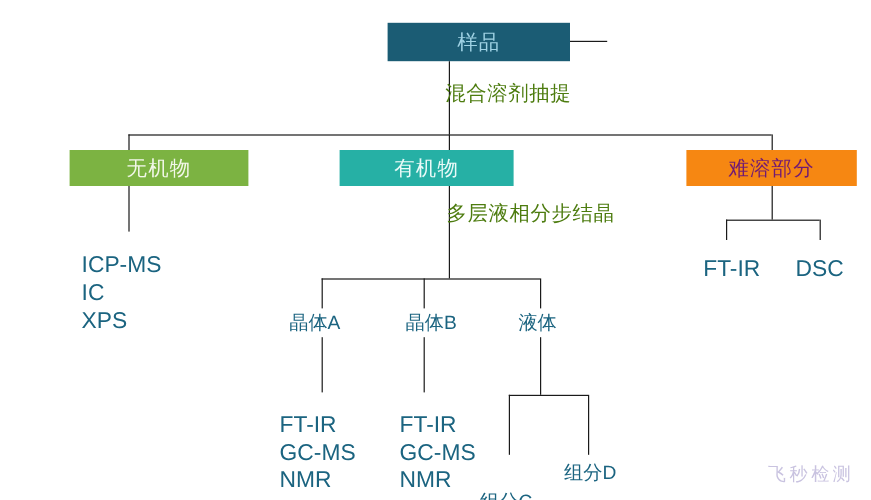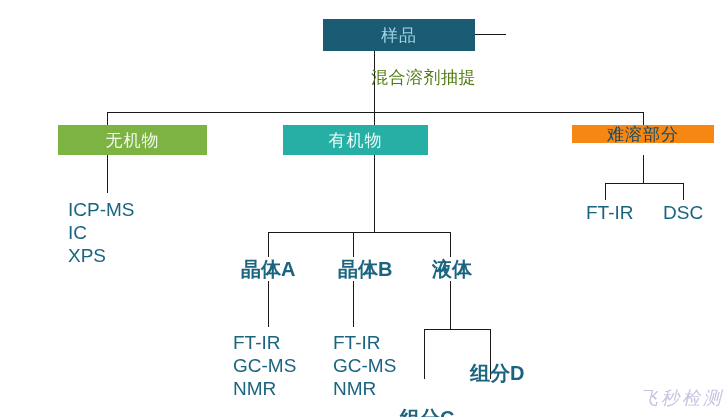--- a/index.html
+++ b/index.html
@@ -18,57 +18,56 @@
     display:flex;align-items:center;justify-content:center;
     box-sizing:border-box;
     font-size:17px;
     letter-spacing:1px;
     white-space:nowrap;
   }
   .box-sample   {left:298px;top:19px;width:152px;height:32px;background:#1b5c74;color:#9fd2e4;margin-left:25px;}
   .box-physical {left:505px;top:19px;width:150px;height:32px;background:#7fd4ef;color:#ffffff;}
   .box-inorg    {left:33px; top:125px;width:149px;height:30px;background:#7cb342;color:#f2f7e8;margin-left:25px;}
   .box-org      {left:283px;top:125px;width:145px;height:30px;background:#26b0a5;color:#eafaf8;}
-  .box-insol    {left:572px;top:125px;width:142px;height:18px;background:#f68712;color:#0c4a6e;}
+  .box-insol    {left:572px;top:125px;width:142px;height:30px;background:#f68712;color:#701a75;}
 
   
   .lbl{
     position:absolute;
     color:#1b6480;
     white-space:nowrap;
     line-height:23px;
   }
-  .lbl-lat{font-size:19px;letter-spacing:0px;}
-  .lbl-cjk{font-size:20px;letter-spacing:0px;font-weight:bold;}
+  .lbl-lat{font-size:19px;letter-spacing:0px;margin-top:12px;}
+  .lbl-cjk{font-size:16px;letter-spacing:0px;}
 
   
   .red{
     position:absolute;
     color:#4d7c0f;
     font-size:17px;
     white-space:nowrap;
     letter-spacing:0.5px;
   }
   .red-bold{font-weight:bold;}
 
   
   .ln{position:absolute;background:#1a1a1a;}
   .v{width:1px;}
   .h{height:1px;}
 
   
   .watermark{
     position:absolute;
     left:640px;top:386px;
-    font-size:18px;
+    font-size:15px;
     color:#c9c3e0;
     letter-spacing:3px;
     white-space:nowrap;
     font-family:"DejaVu Serif",serif;
-    font-style:italic;
   }
 </style>
 </head>
 <body>
 
 <div id="stage">
 
   <div class="ln h" style="left:450px;top:34px;width:56px;"></div>
 
   <div class="ln v" style="left:374px;top:51px;height:61px;"></div>
@@ -99,20 +98,21 @@
   <div class="ln h" style="left:424px;top:329px;width:66px;"></div>
   <div class="ln v" style="left:424px;top:329px;height:50px;"></div>
   <div class="ln v" style="left:490px;top:329px;height:50px;"></div>
 
   <div class="box box-sample">样品</div>
   <div class="box box-inorg">无机物</div>
   <div class="box box-org">有机物</div>
   <div class="box box-insol">难溶部分</div>
 
   <div class="red" style="left:371px;top:66px;">混合溶剂抽提</div>
+  <div class="red" style="left:372px;top:166px;">多层液相分步结晶</div>
 
   <div class="lbl lbl-lat" style="left:68px;top:198px;">ICP-MS</div>
   <div class="lbl lbl-lat" style="left:68px;top:221px;">IC</div>
   <div class="lbl lbl-lat" style="left:68px;top:244px;">XPS</div>
 
   <div class="lbl lbl-lat" style="left:586px;top:201px;">FT-IR</div>
   <div class="lbl lbl-lat" style="left:663px;top:201px;">DSC</div>
 
   <div class="lbl lbl-cjk" style="left:241px;top:258px;">晶体A</div>
   <div class="lbl lbl-cjk" style="left:338px;top:258px;">晶体B</div>
@@ -120,17 +120,17 @@
 
   <div class="lbl lbl-lat" style="left:233px;top:331px;">FT-IR</div>
   <div class="lbl lbl-lat" style="left:233px;top:354px;">GC-MS</div>
   <div class="lbl lbl-lat" style="left:233px;top:377px;">NMR</div>
 
   <div class="lbl lbl-lat" style="left:333px;top:331px;">FT-IR</div>
   <div class="lbl lbl-lat" style="left:333px;top:354px;">GC-MS</div>
   <div class="lbl lbl-lat" style="left:333px;top:377px;">NMR</div>
 
   <div class="lbl lbl-cjk" style="left:400px;top:383px;margin-top:24px;">组分C</div>
-  <div class="lbl lbl-cjk" style="left:470px;top:362px;">组分D</div>
+  <div class="lbl lbl-cjk" style="left:470px;top:383px;">组分D</div>
 
   <div class="watermark">飞秒检测</div>
 
 </div>
 
 </body></html>

